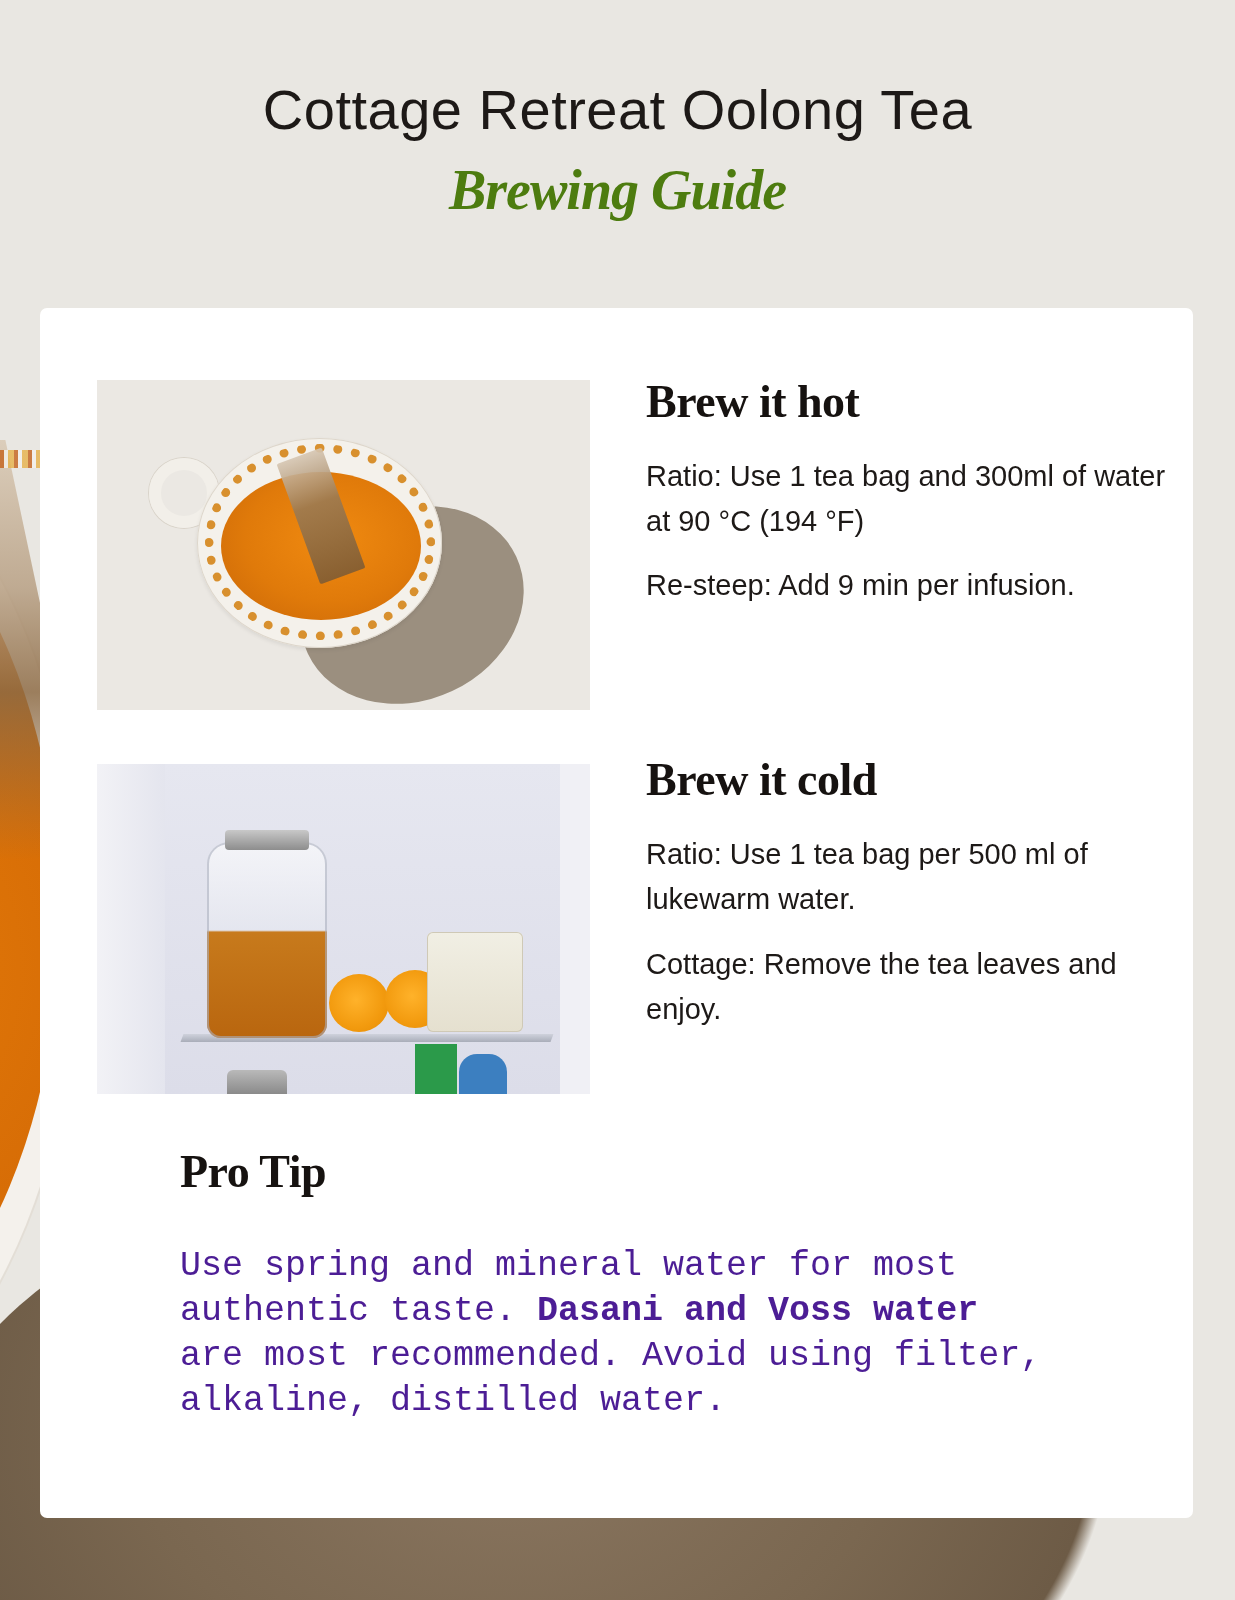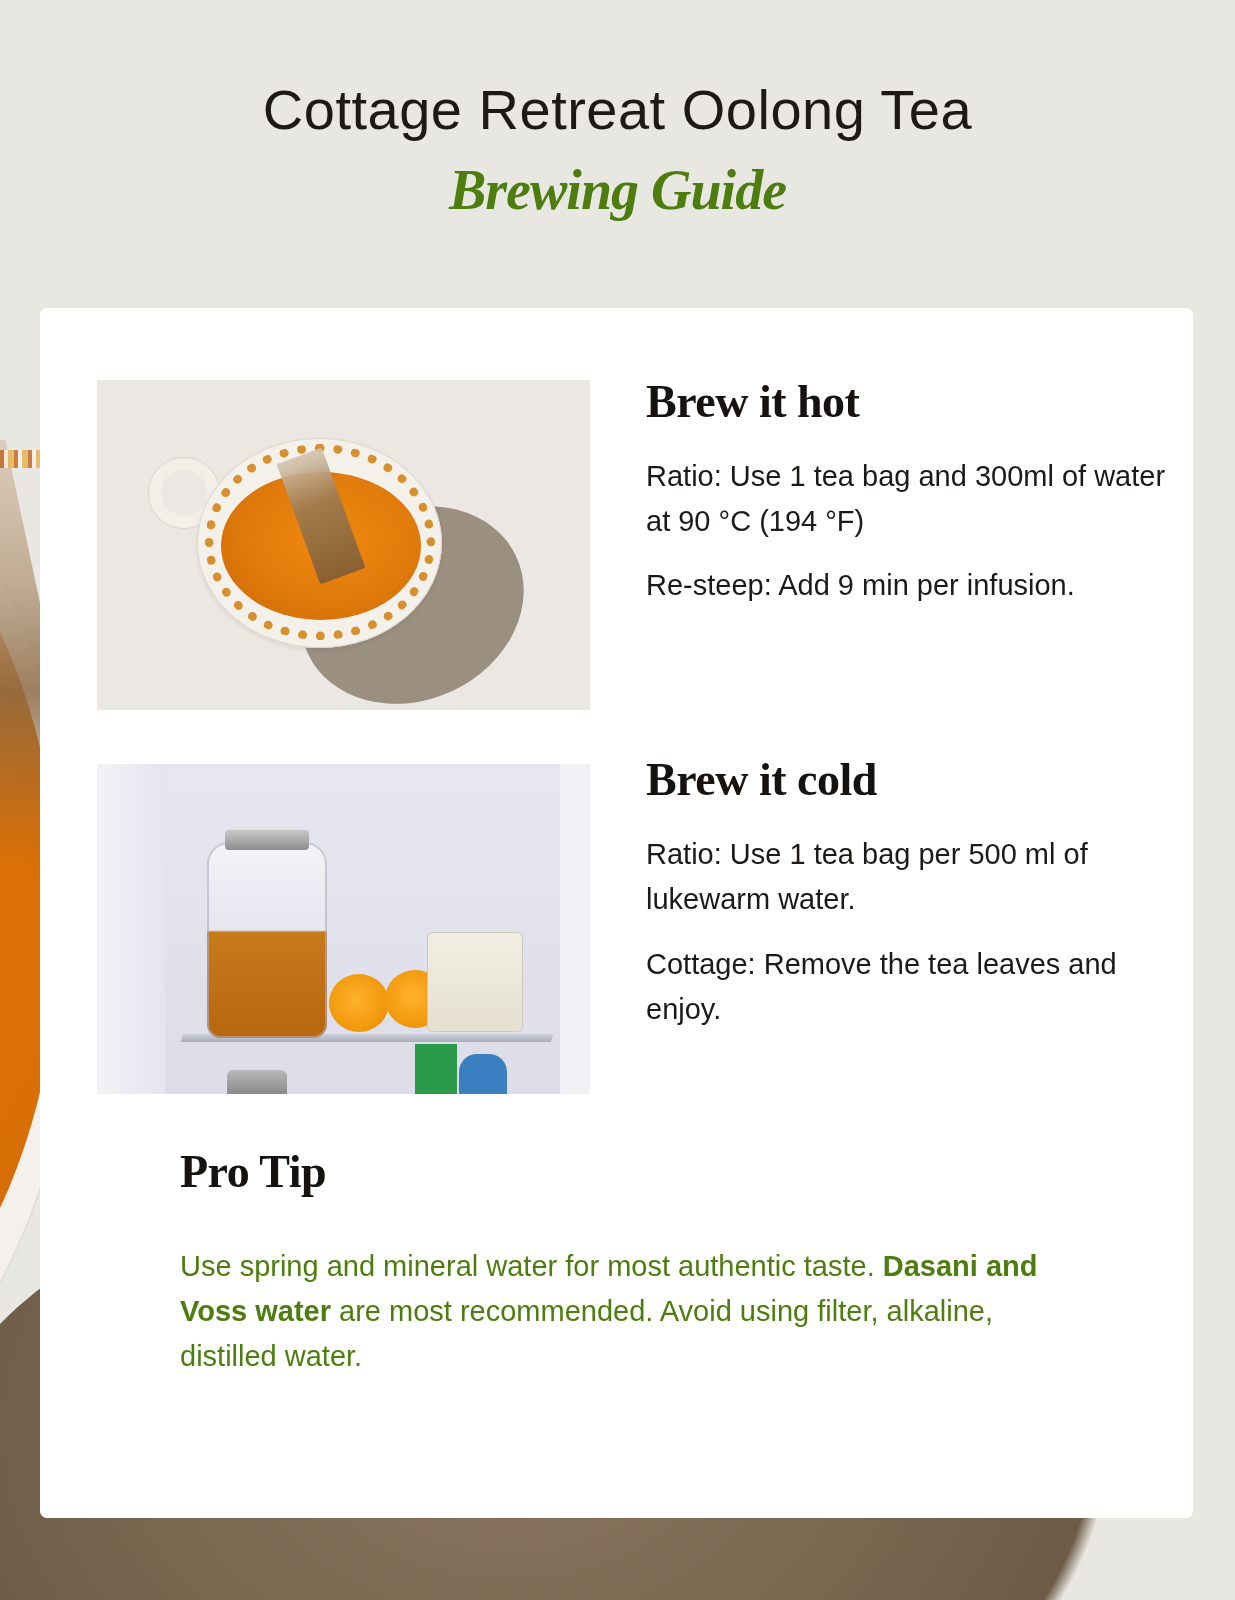--- a/index.html
+++ b/index.html
@@ -232,23 +232,24 @@
     .pro-tip-title {
       font-family: "Liberation Serif", "DejaVu Serif", serif;
       font-weight: 700;
       font-size: 46px;
       line-height: 56px;
       color: #161210;
       letter-spacing: -0.5px;
       margin-bottom: 44px;
     }
     .pro-tip-body {
-      font-size: 29px;
+      font-size: 35px;
       line-height: 45px;
-      color: #4d7c0f;
+      color: #4c1d95;
+      font-family: Liberation Mono, monospace;
     }
     .pro-tip-body b { font-weight: 700; }
   </style>
 </head>
 <body>
 
 <div class="bg-photo">
   <div class="bg-shadow"></div>
   <div class="bg-cup-rim"></div>
   <div class="bg-cup-tea"></div>

